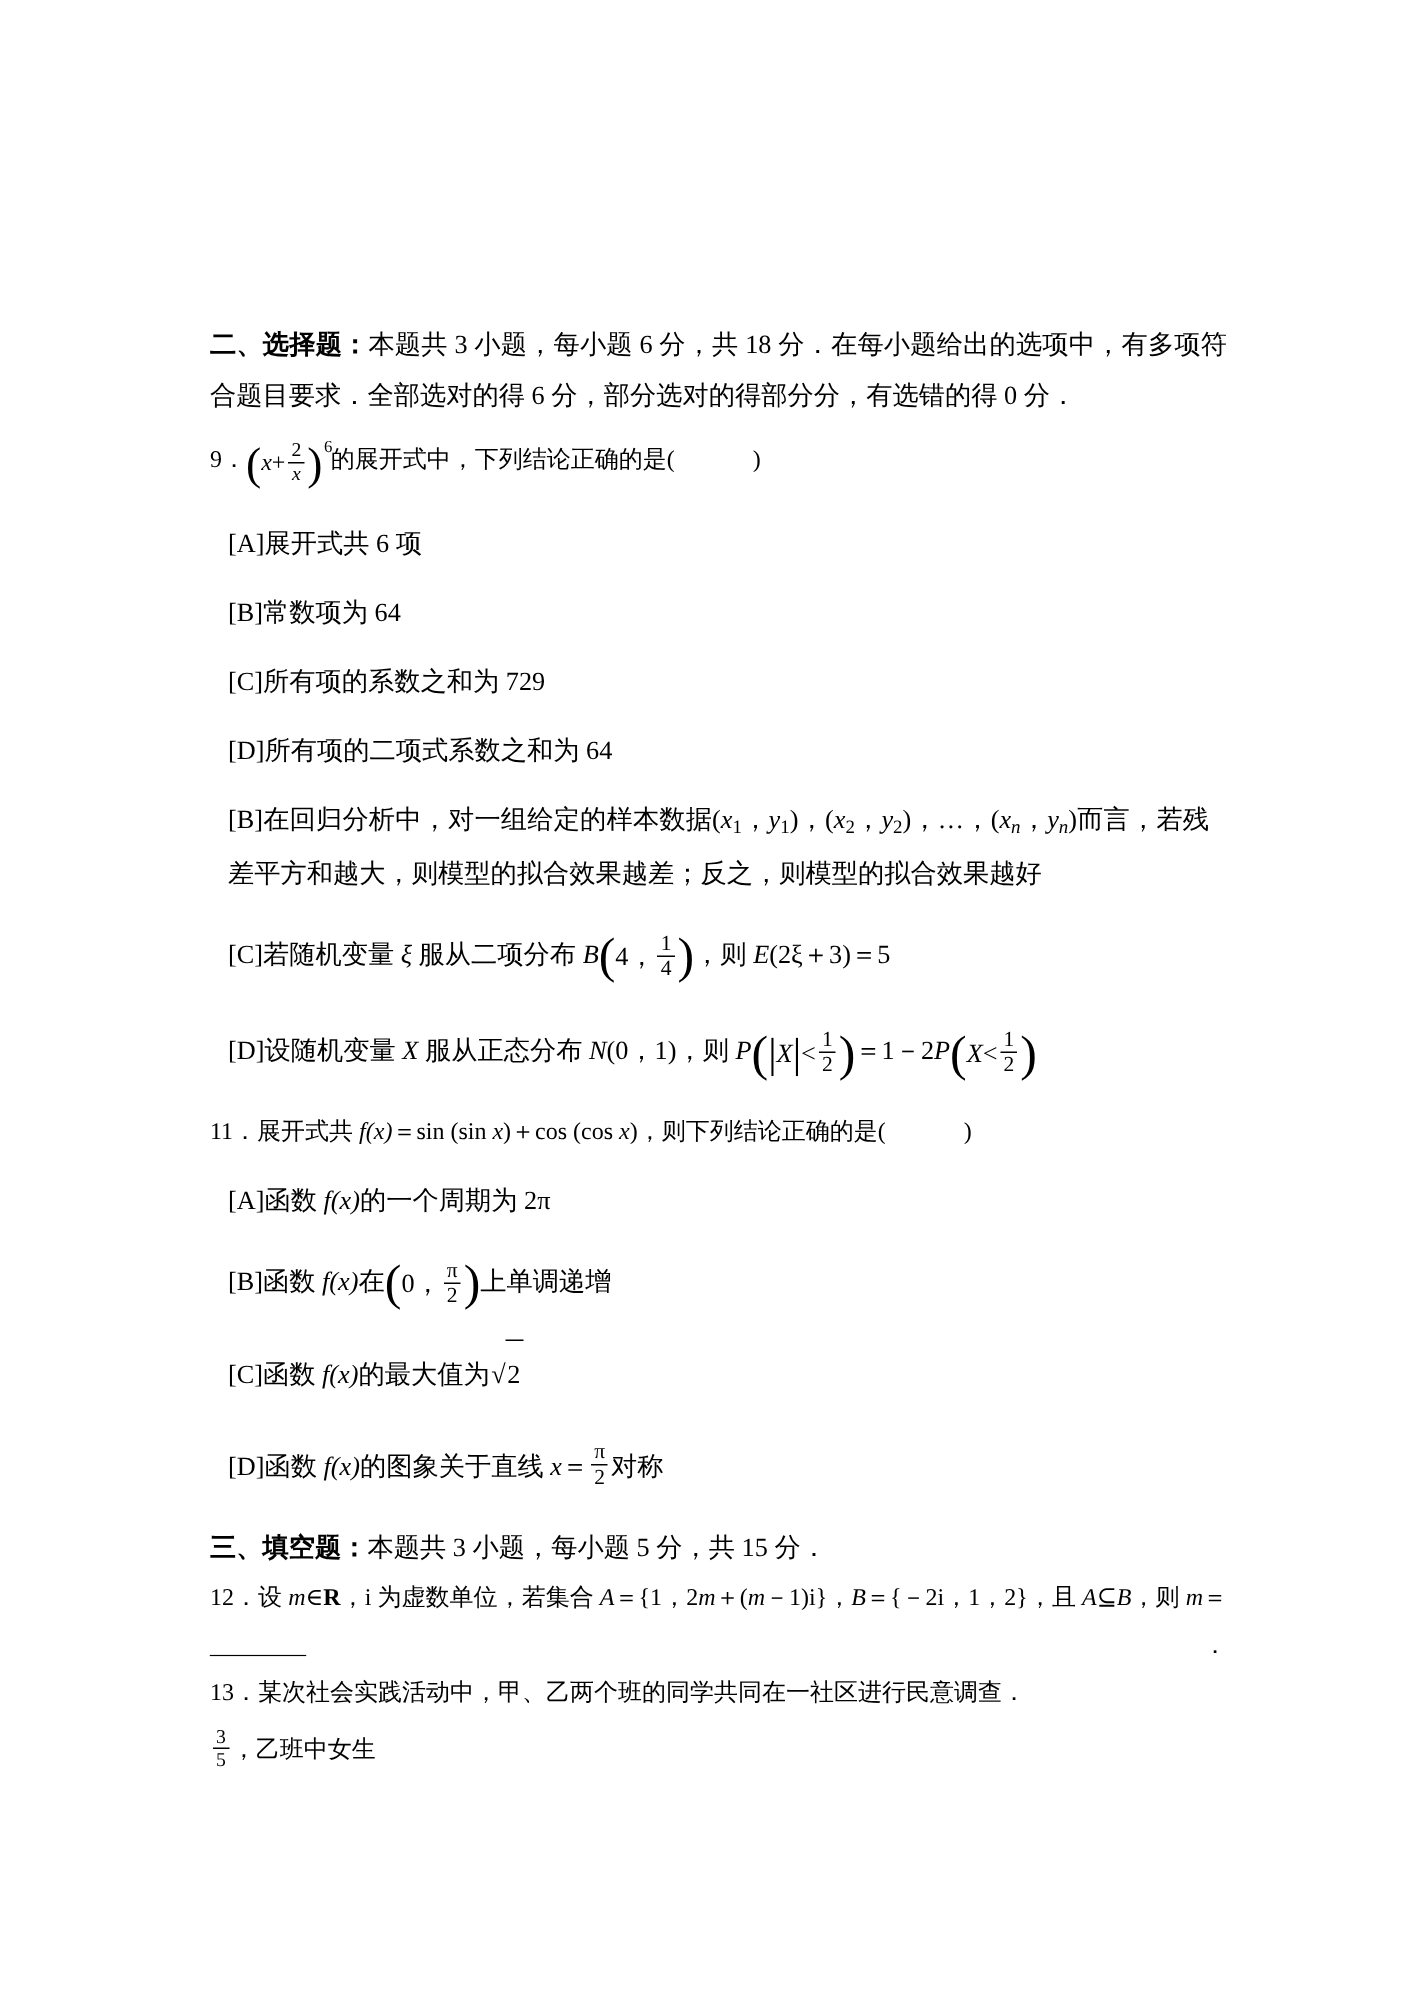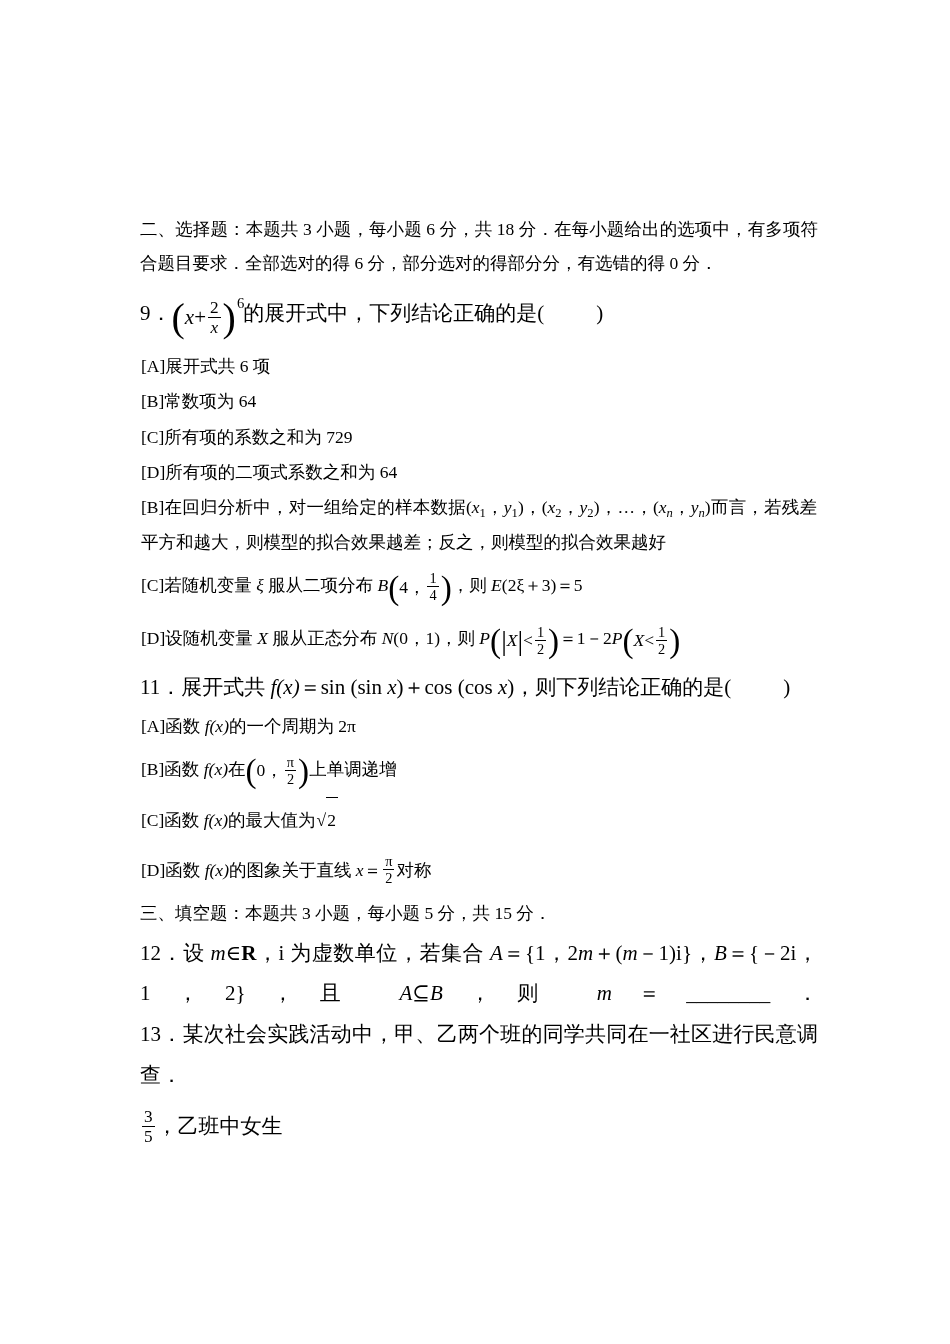--- a/index.html
+++ b/index.html
@@ -29,32 +29,32 @@
     top: 212px;
     width: 678px;
   }
   .sec-head {
     font-size: 17.5px;
     line-height: 1.95;
     margin: 0 0 2px 0;
     text-align: justify;
   }
   .sec-head .bold {
-    font-weight: normal;
+    font-weight: bold;
   }
   .q {
-    font-size: 21px;
+    font-size: 16px;
     line-height: 1.95;
     margin: 0;
     text-align: justify;
   }
   .opt {
     font-size: 17.5px;
     line-height: 1.95;
-    margin: 1px;
+    margin: 12px;
     text-align: justify;
   }
   .gap-blank {
     display: inline-block;
     width: 52px;
   }
   .it {
     font-style: italic;
     font-family: "Liberation Serif", serif;
   }

